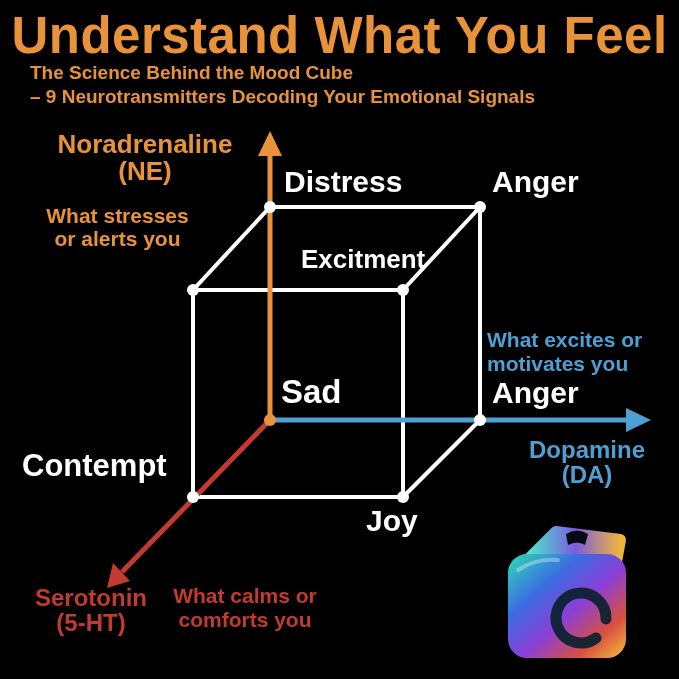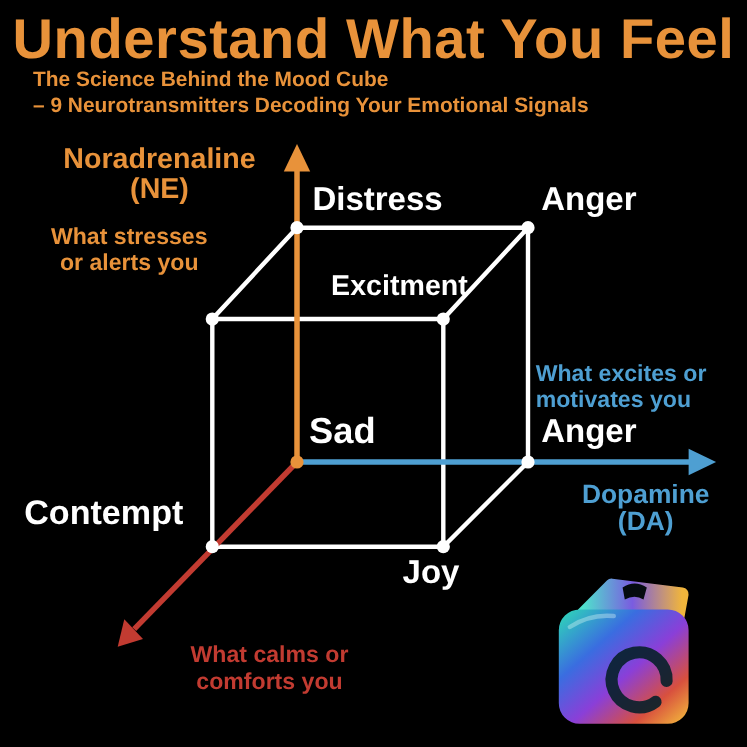--- a/index.html
+++ b/index.html
@@ -95,20 +95,24 @@
   <div class="lbl blue" style="left:487px; top:328px; font-size:21px; line-height:24px;">
     <div>What excites or</div>
     <div>motivates you</div>
   </div>
 
   <div class="lbl blue center" style="left:512px; top:437px; width:150px; font-size:24px; line-height:25px;">
     <div>Dopamine</div>
     <div>(DA)</div>
   </div>
 
+  <div class="lbl red center" style="left:16px; top:585px; width:150px; font-size:24px; line-height:25px;">
+    <div>Serotonin</div>
+    <div>(5-HT)</div>
+  </div>
 
   <div class="lbl red center" style="left:160px; top:584px; width:170px; font-size:21px; line-height:24px;">
     <div>What calms or</div>
     <div>comforts you</div>
   </div>
 
   <div class="lbl white" style="left:284px; top:166px; font-size:30px;">Distress</div>
   <div class="lbl white" style="left:492px; top:166px; font-size:30px;">Anger</div>
   <div class="lbl white" style="left:276px; top:246px; font-size:26px;margin-left:25px;">Excitment</div>
   <div class="lbl white" style="left:281px; top:375px; font-size:33px;">Sad</div>

